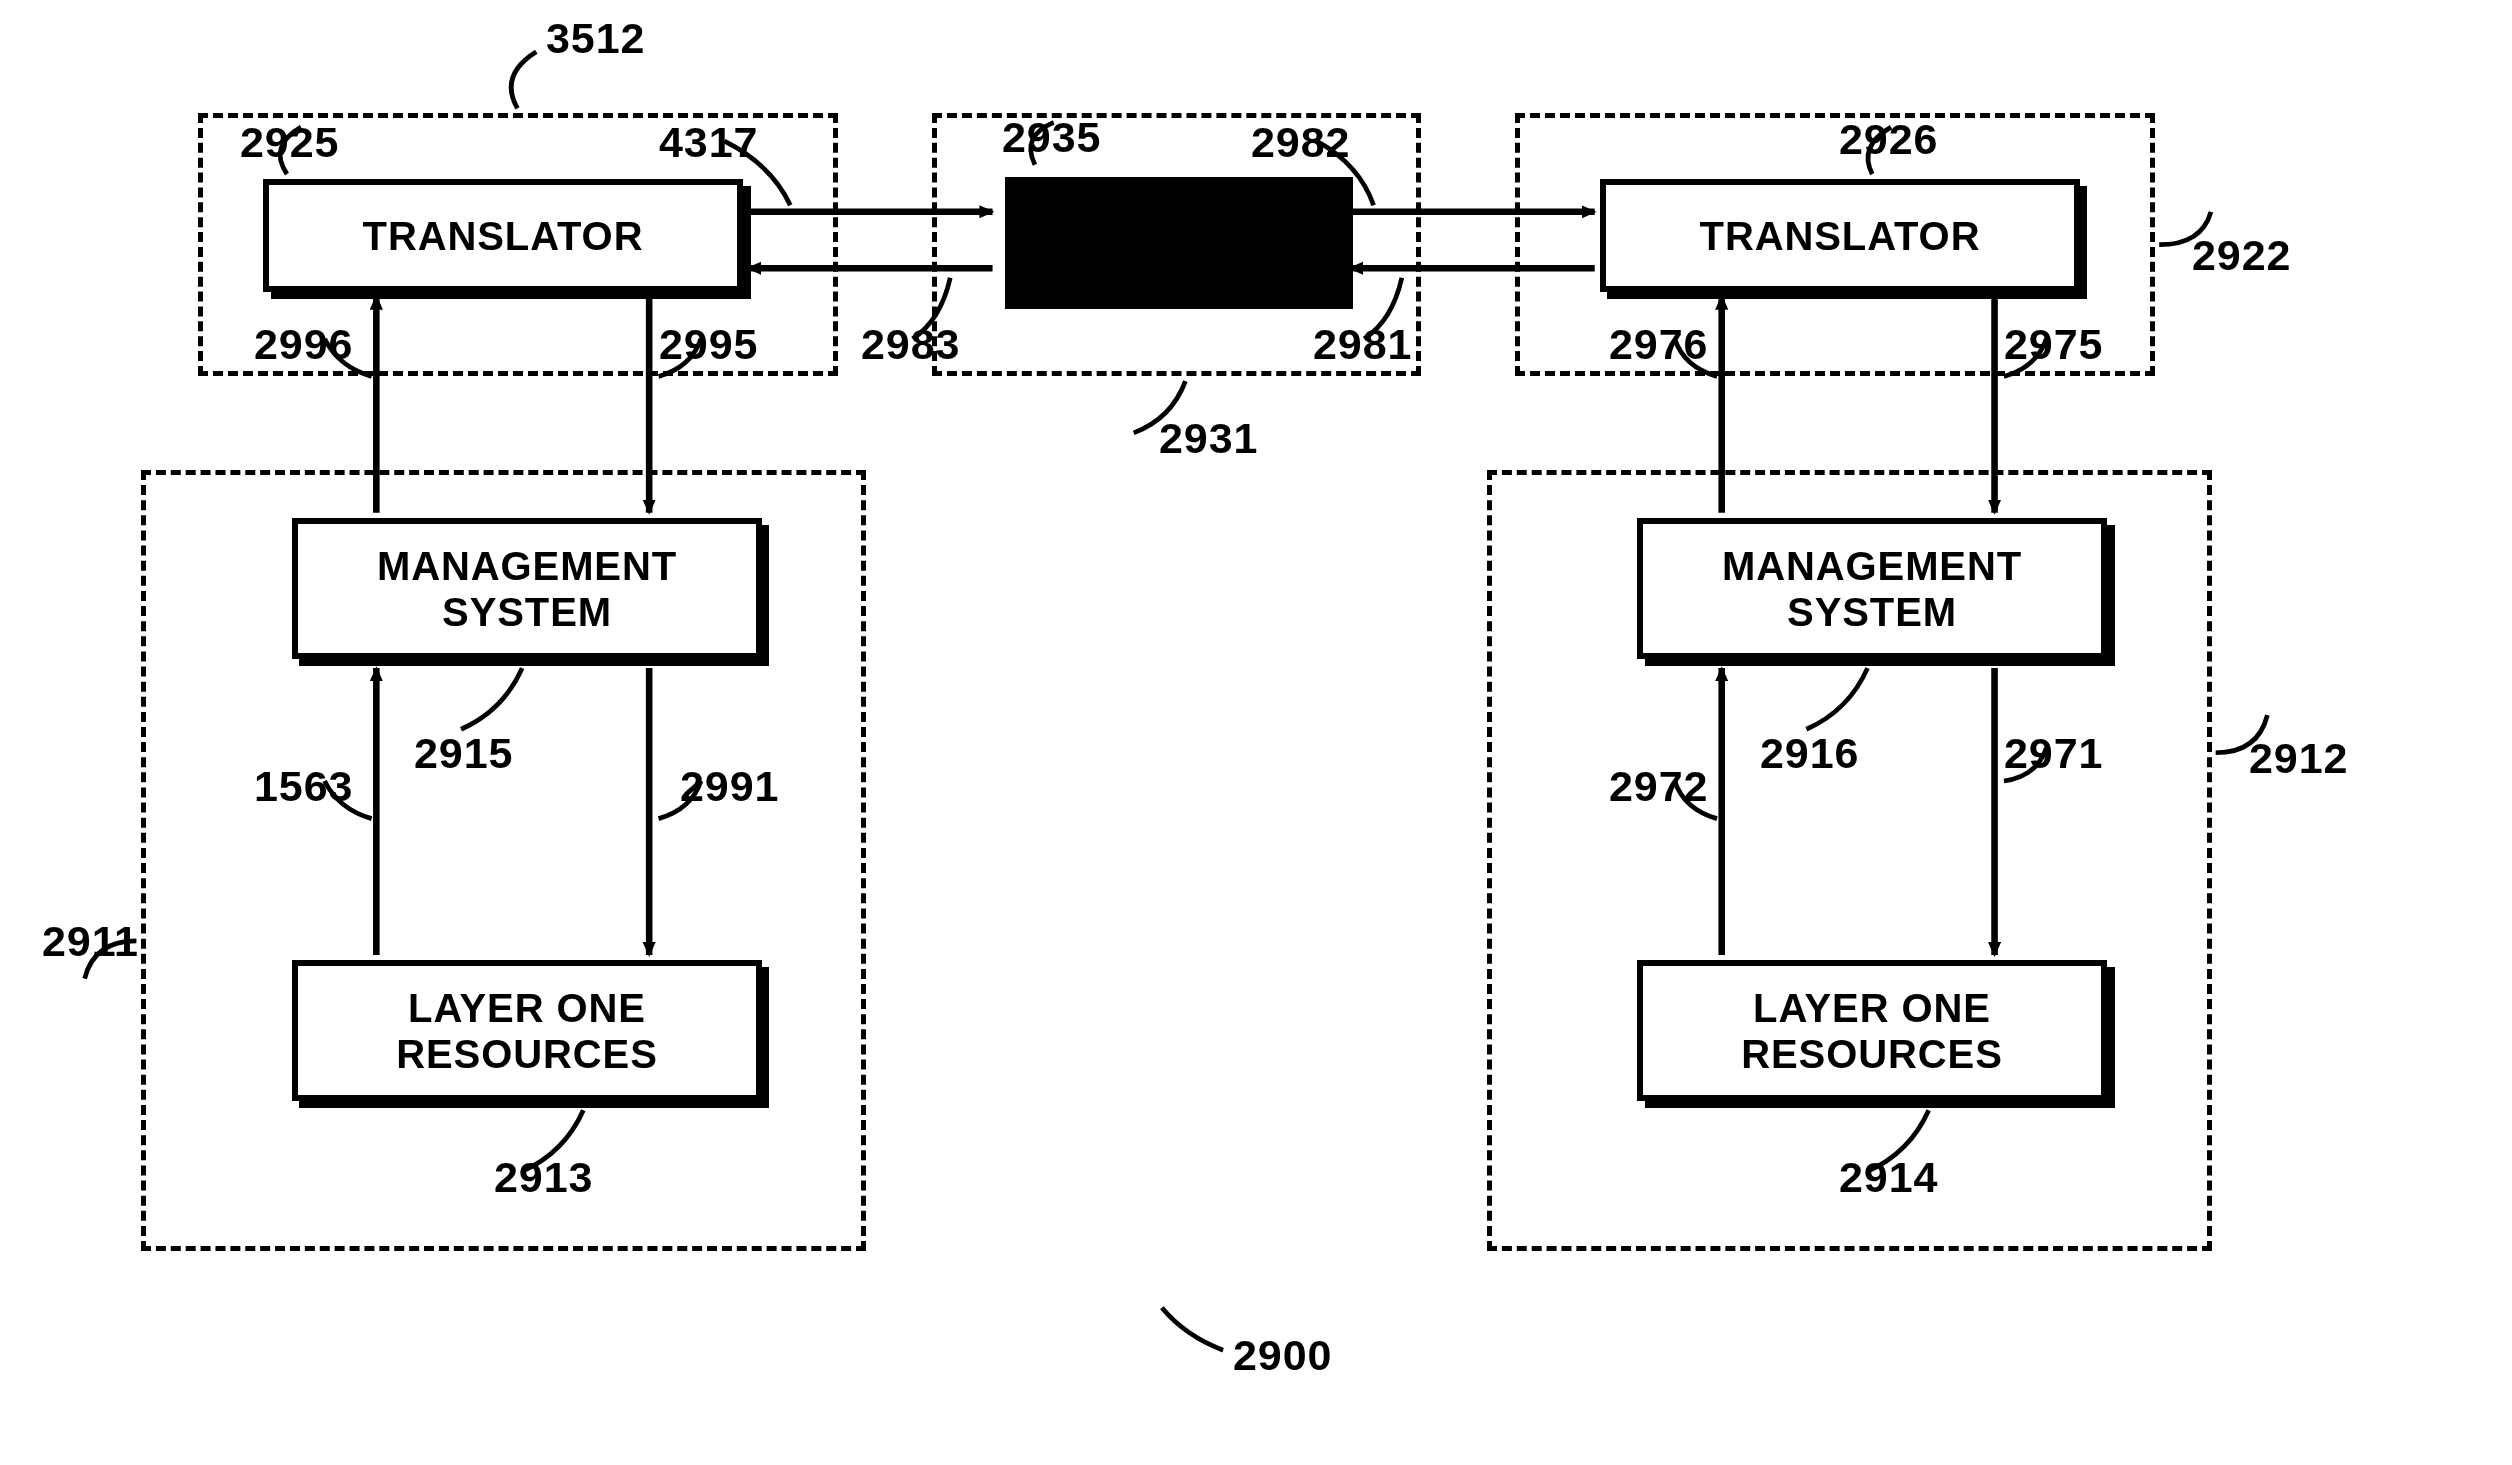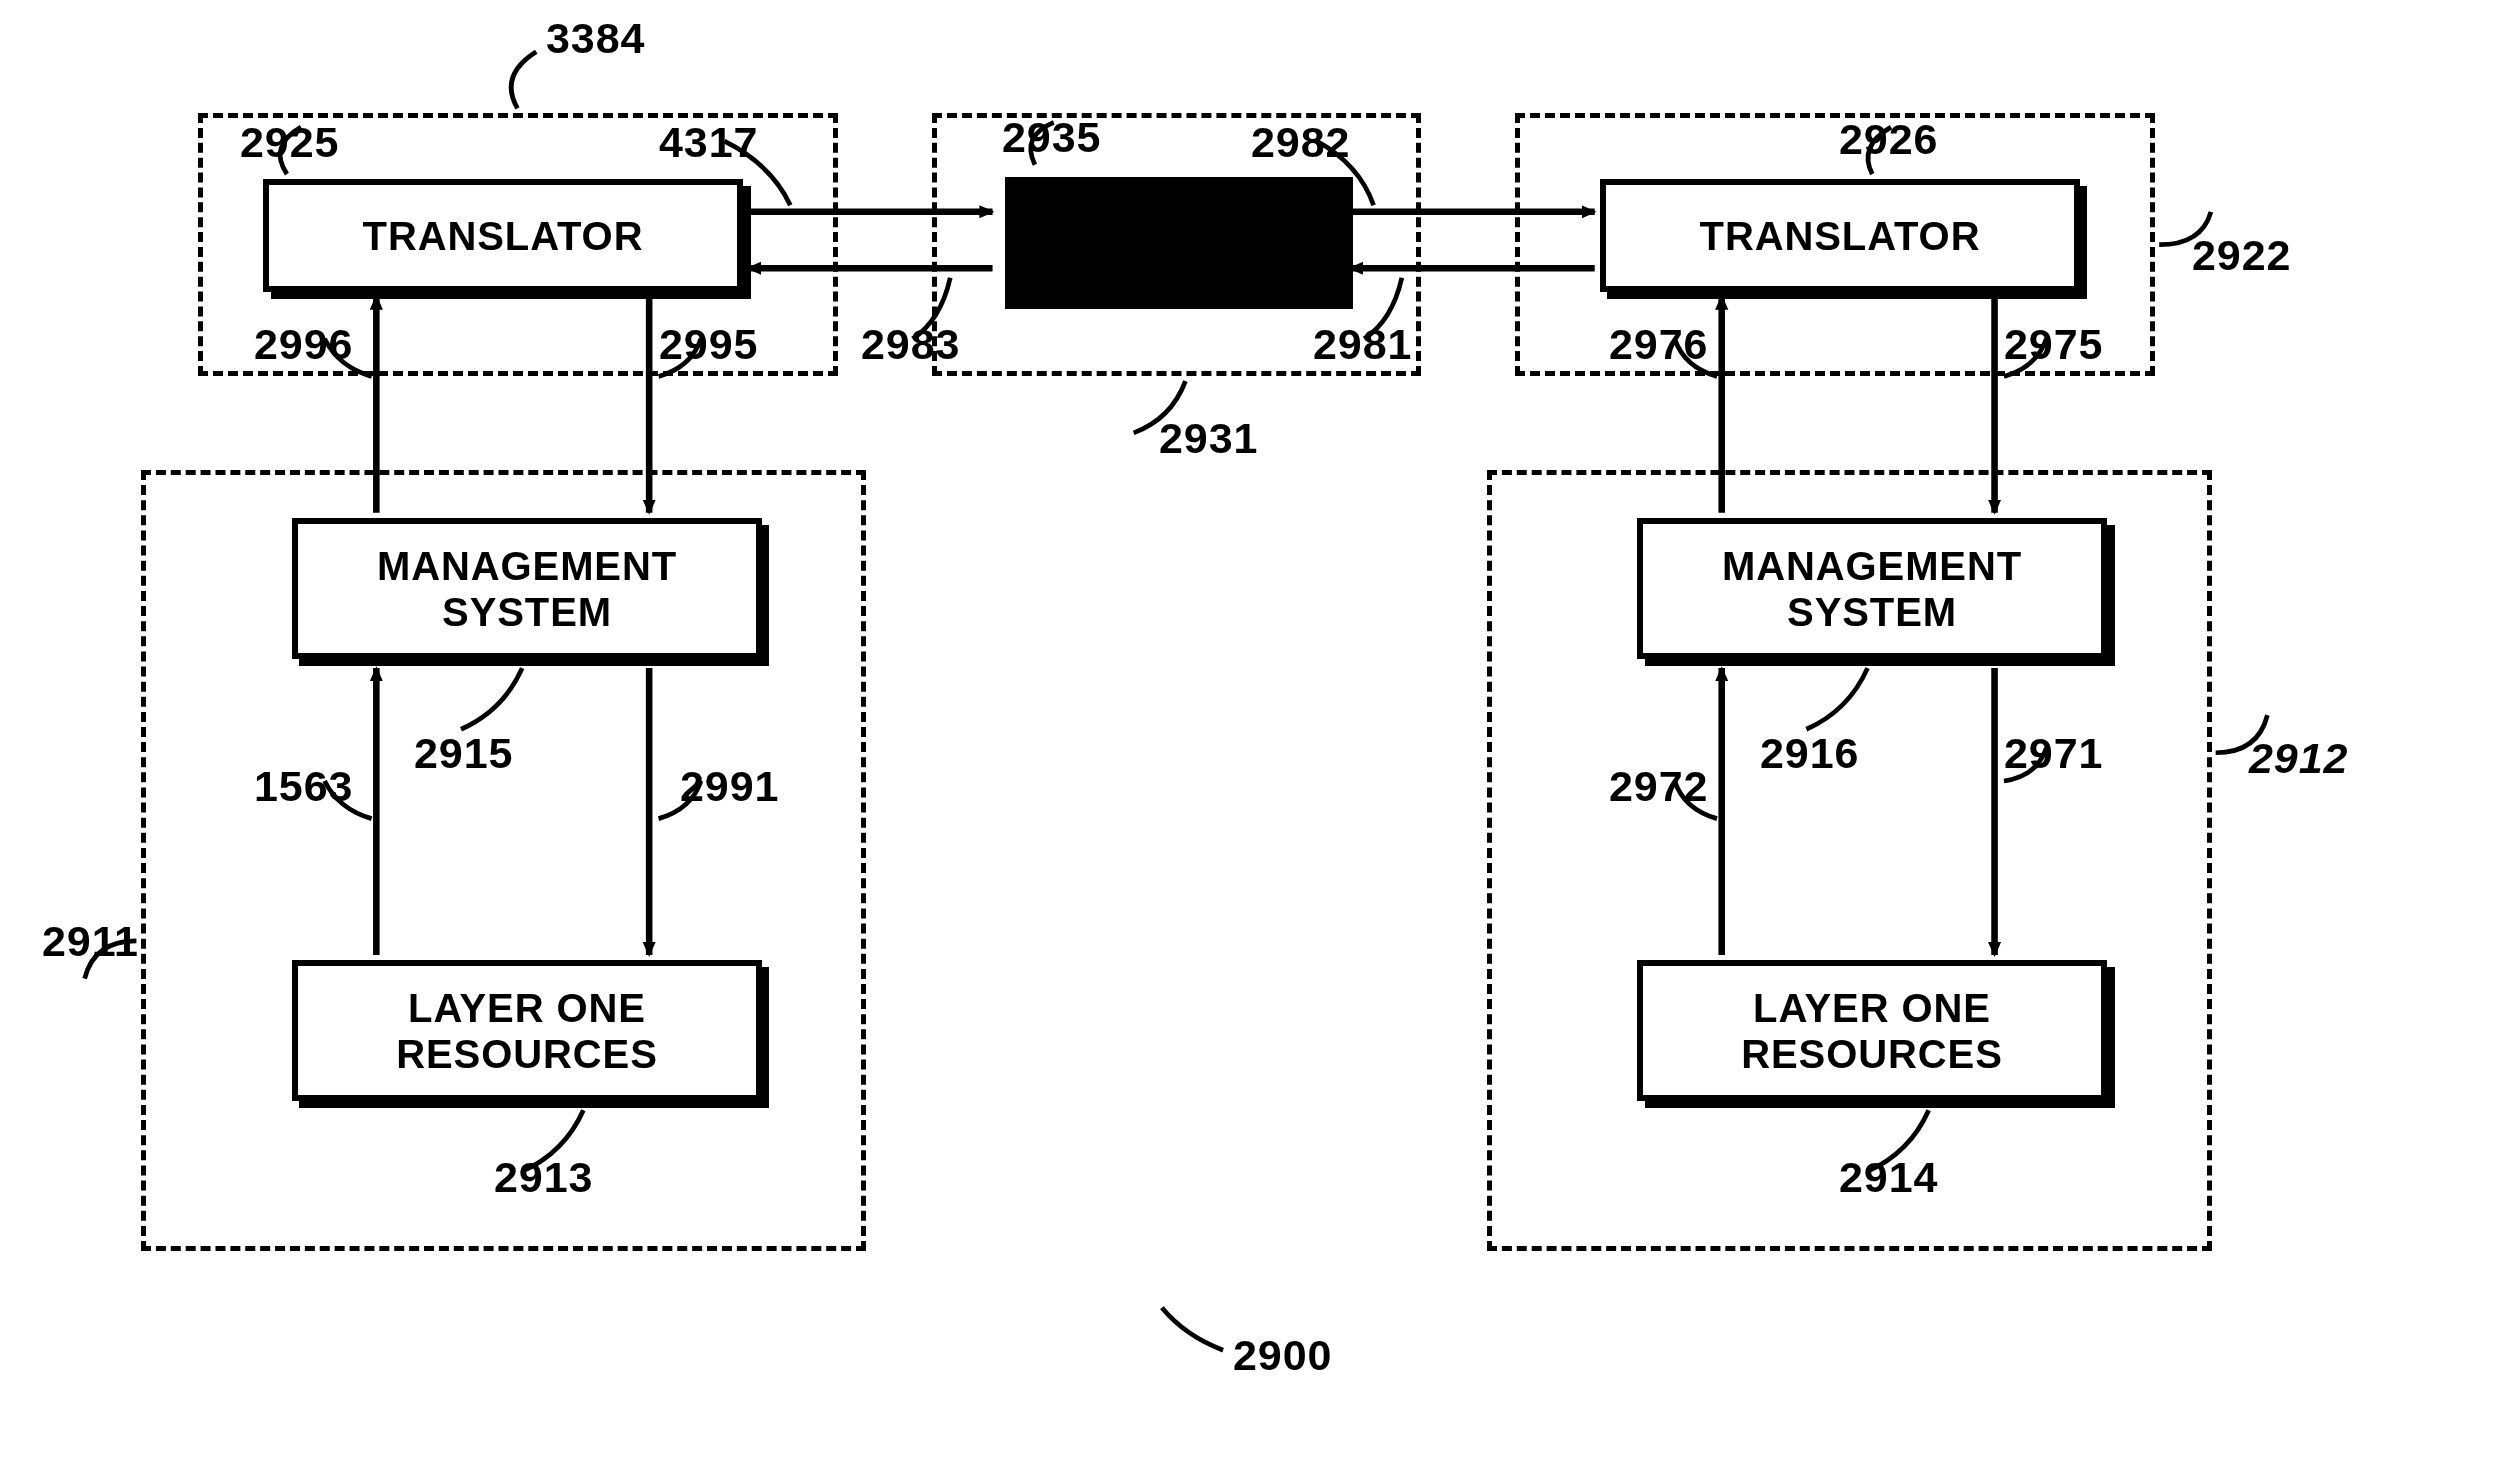--- a/index.html
+++ b/index.html
@@ -180,21 +180,21 @@
 
     <path d="M 1825 870 Q 1790 860 1780 830" stroke="#000" stroke-width="5" fill="none"></path>
 
     <path d="M 2355 800 Q 2400 800 2410 760" stroke="#000" stroke-width="5" fill="none"></path>
 
     <path d="M 2050 1180 Q 2030 1225 1985 1245" stroke="#000" stroke-width="5" fill="none"></path>
 
     <path d="M 1300 1435 Q 1260 1420 1235 1390" stroke="#000" stroke-width="5" fill="none"></path>
   </svg>
 
-  <div class="label" style="left:546px; top:14px;">3384</div>
+  <div class="label" style="left:546px; top:14px;">3512</div>
   <div class="label" style="left:240px; top:118px;">2925</div>
   <div class="label" style="left:659px; top:118px;">4317</div>
   <div class="label" style="left:1002px; top:113px;">2935</div>
   <div class="label" style="left:1251px; top:118px;">2982</div>
   <div class="label" style="left:1839px; top:115px;">2926</div>
   <div class="label" style="left:2192px; top:231px;">2922</div>
   <div class="label" style="left:254px; top:320px;">2996</div>
   <div class="label" style="left:659px; top:320px;">2995</div>
   <div class="label" style="left:861px; top:320px;">2983</div>
   <div class="label" style="left:1313px; top:320px;">2981</div>
@@ -202,18 +202,18 @@
   <div class="label" style="left:2004px; top:320px;">2975</div>
   <div class="label" style="left:1143px; top:414px;margin-left:16px;">2931</div>
   <div class="label" style="left:42px; top:917px;">2911</div>
   <div class="label" style="left:414px; top:729px;">2915</div>
   <div class="label" style="left:254px; top:762px;">1563</div>
   <div class="label" style="left:654px; top:762px;margin-left:26px;">2991</div>
   <div class="label" style="left:494px; top:1153px;">2913</div>
   <div class="label" style="left:1760px; top:729px;">2916</div>
   <div class="label" style="left:2004px; top:729px;">2971</div>
   <div class="label" style="left:1609px; top:762px;">2972</div>
-  <div class="label" style="left:2249px; top:734px;font-style:italic;">2912</div>
+  <div class="label" style="left:2249px; top:734px;">2912</div>
   <div class="label" style="left:1839px; top:1153px;">2914</div>
   <div class="label" style="left:1233px; top:1331px;">2900</div>
 
 </div>
 
 
 </body></html>

